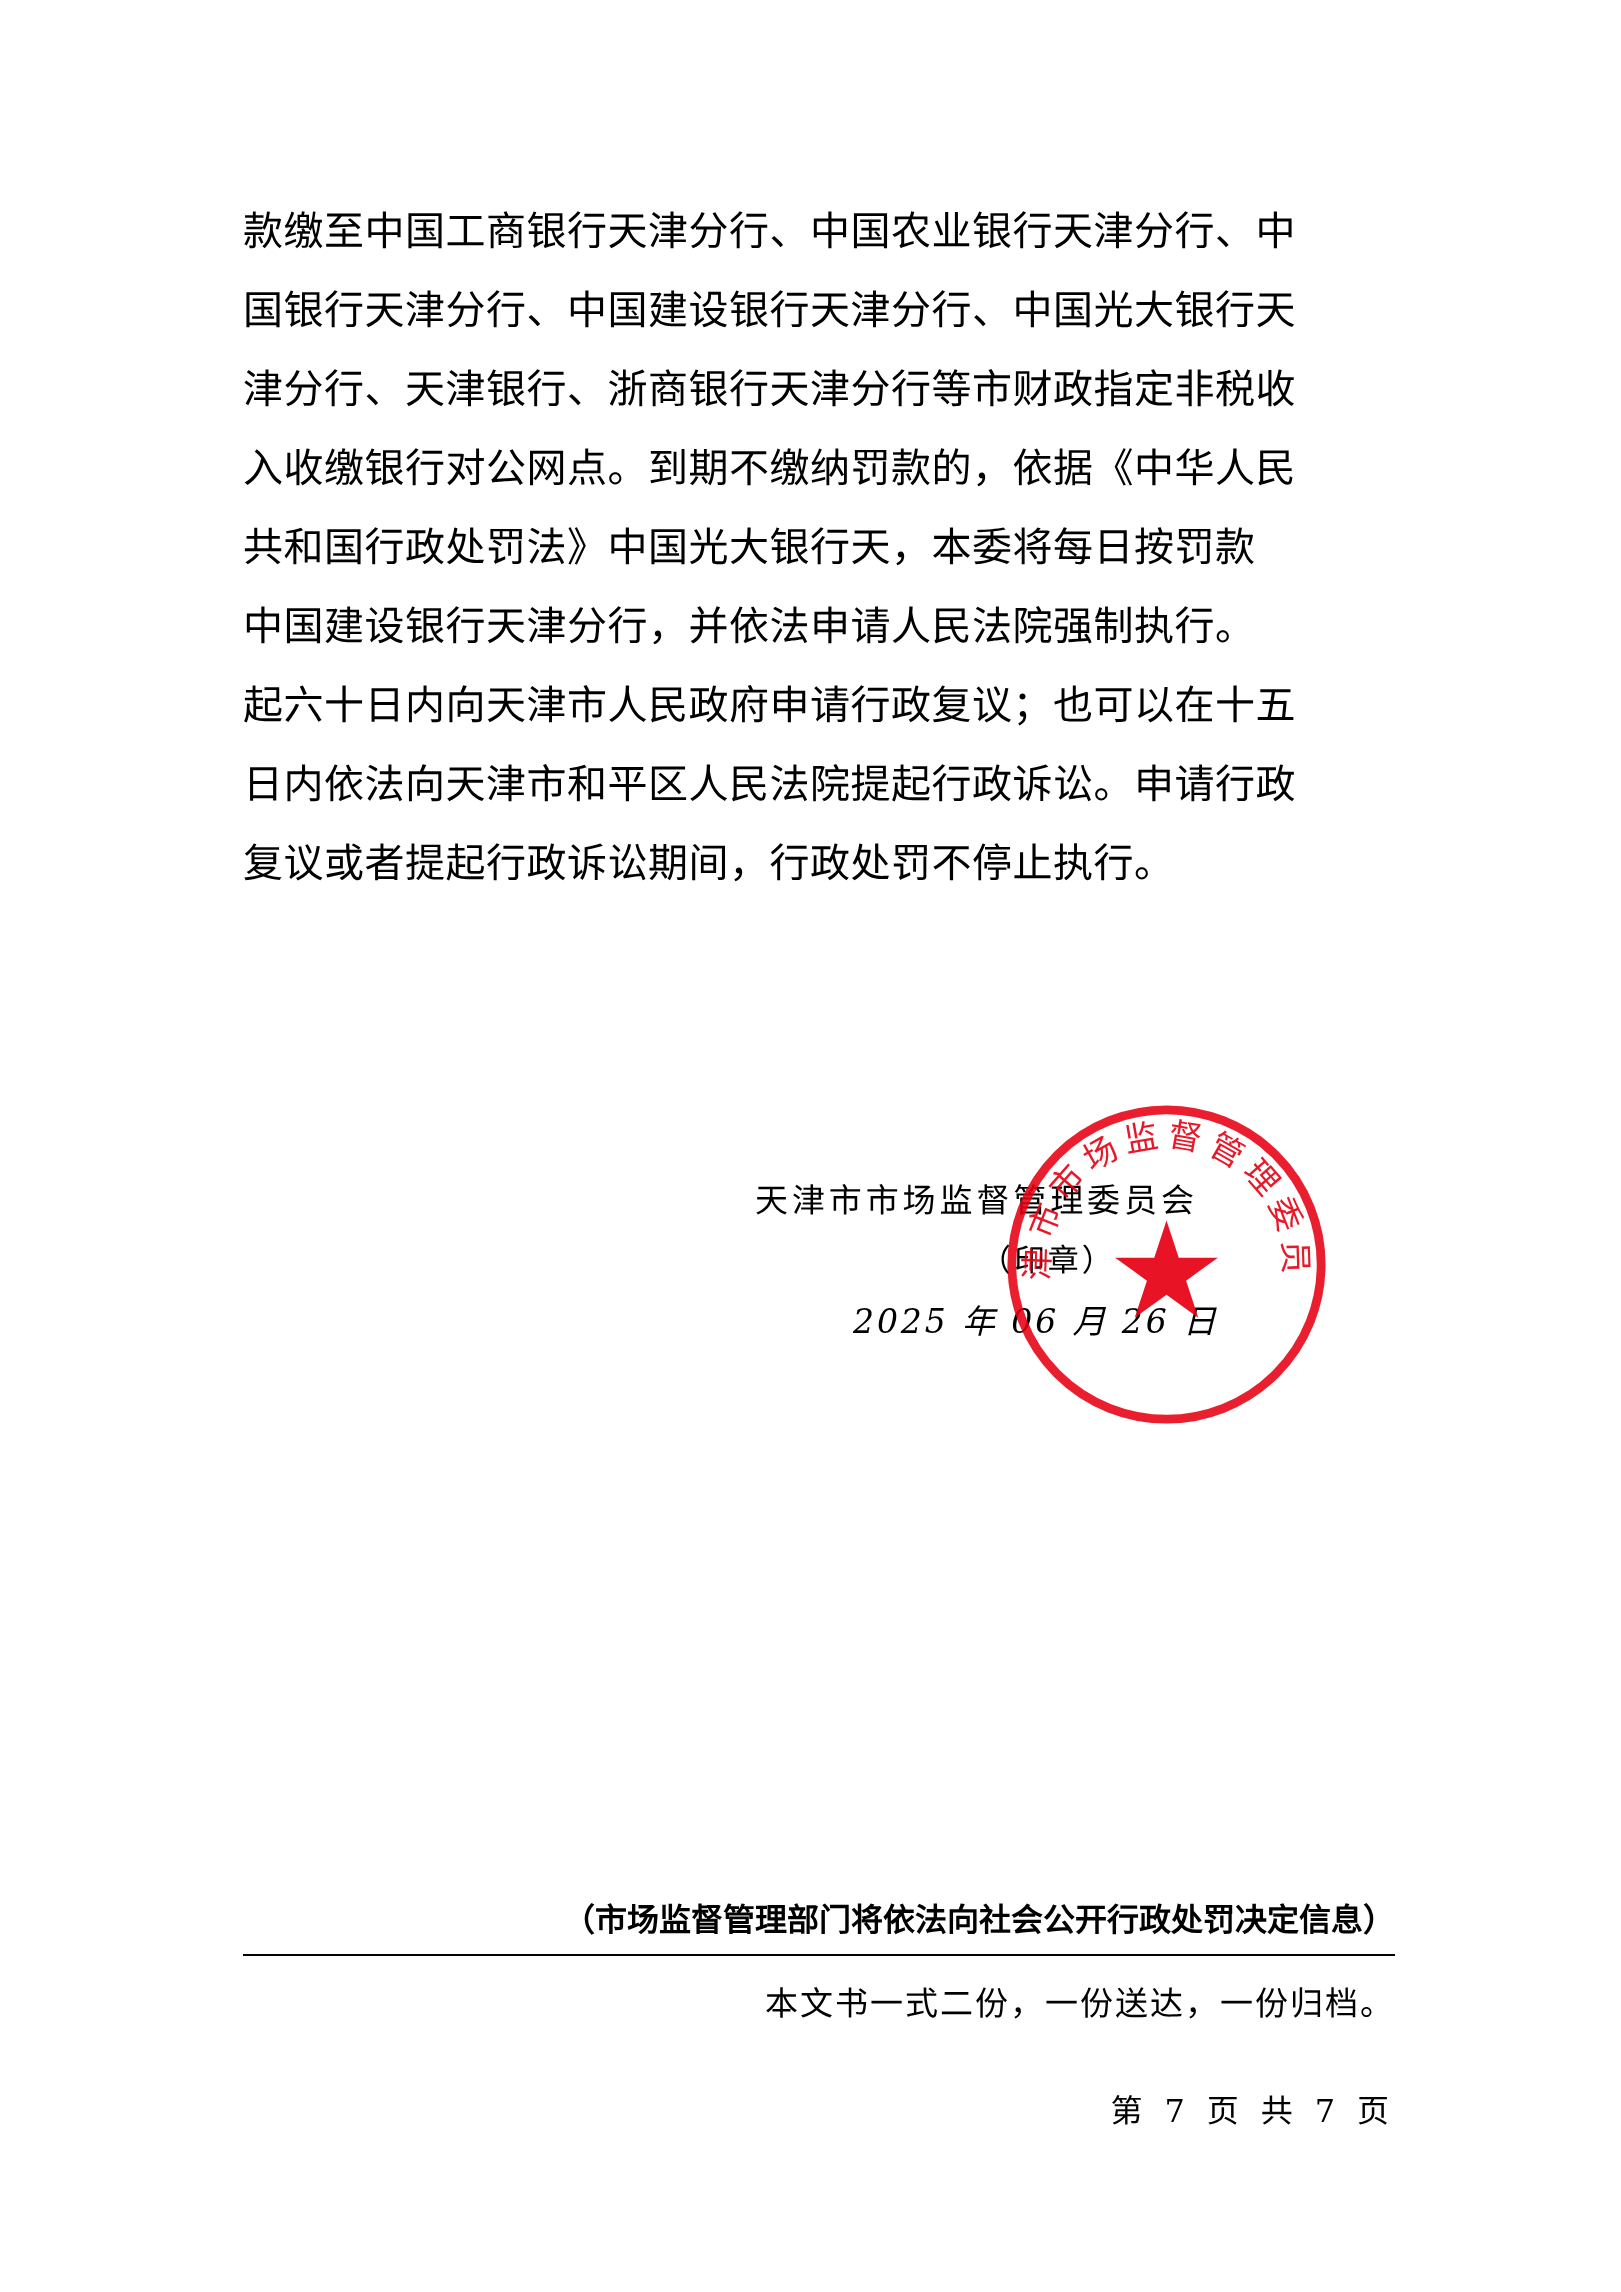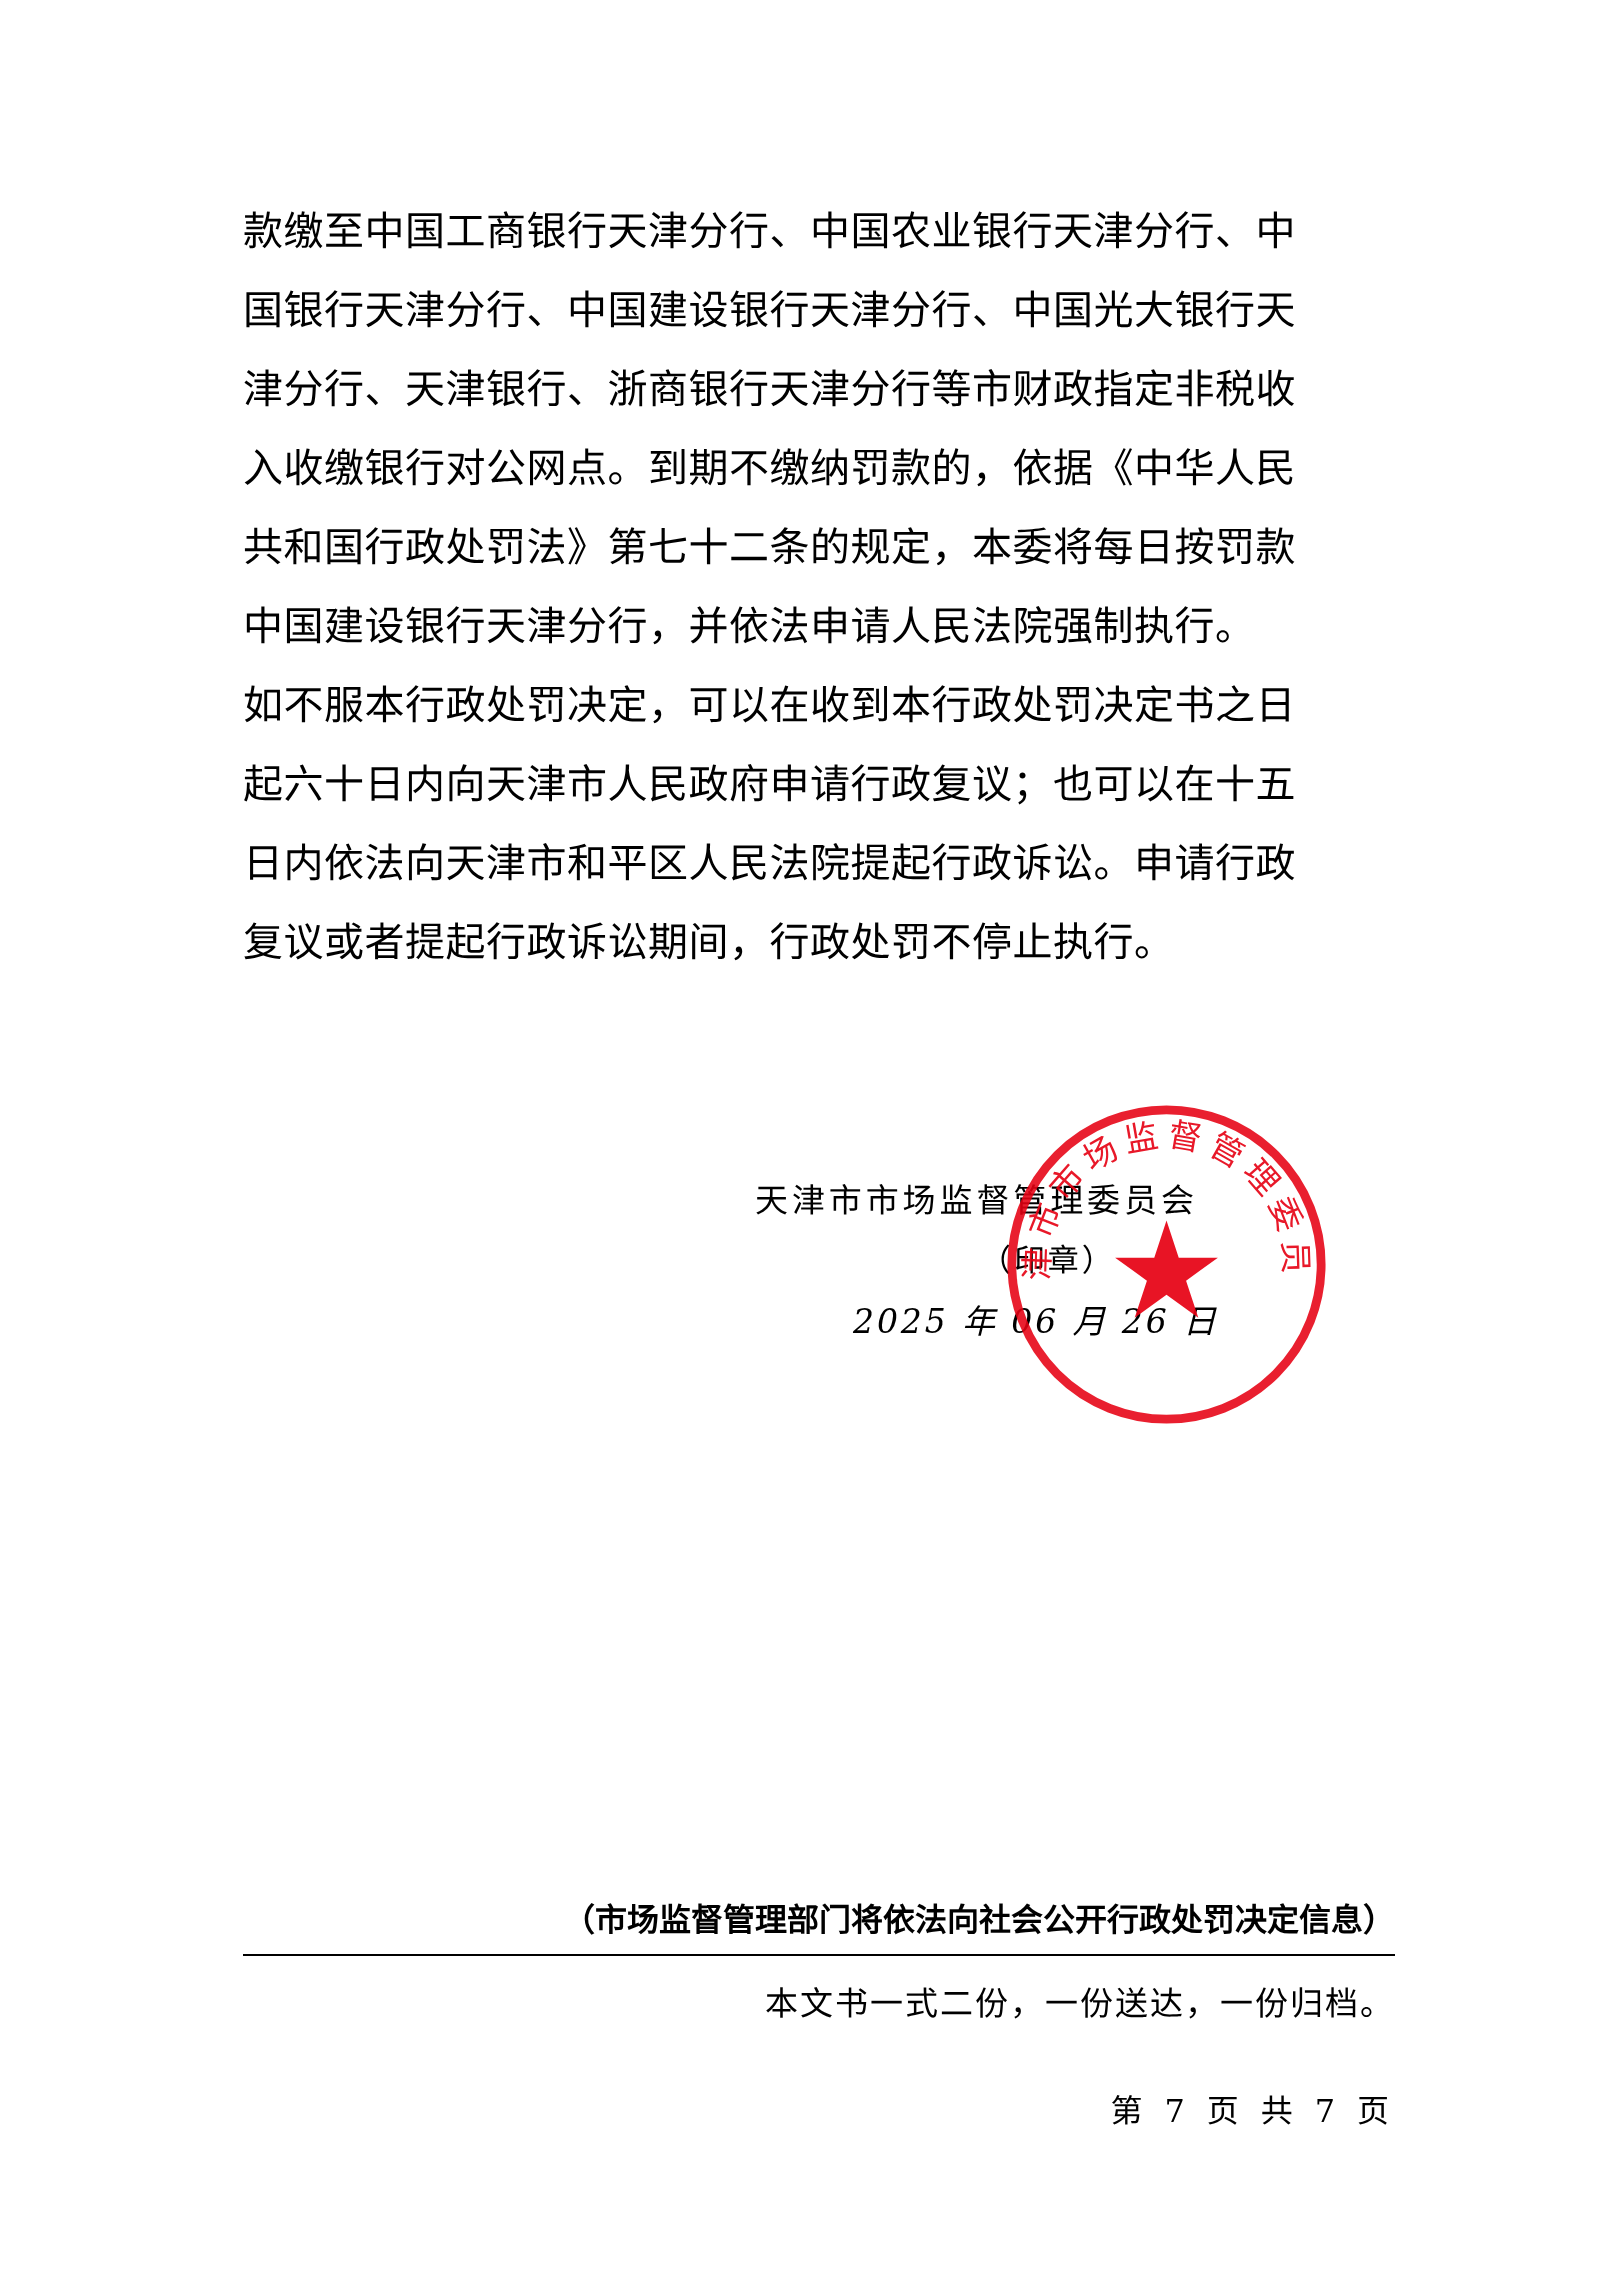--- a/index.html
+++ b/index.html
@@ -119,23 +119,22 @@
 </head>
 <body>
 
 <div class="page">
 
   <div class="body-block">
     <div class="body-line">款缴至中国工商银行天津分行、中国农业银行天津分行、中</div>
     <div class="body-line">国银行天津分行、中国建设银行天津分行、中国光大银行天</div>
     <div class="body-line">津分行、天津银行、浙商银行天津分行等市财政指定非税收</div>
     <div class="body-line">入收缴银行对公网点。到期不缴纳罚款的，依据《中华人民</div>
-    <div class="body-line">共和国行政处罚法》第七十二条的规定，本委将每日按罚款</div>
+    <div class="body-line">共和国行政处罚法》中国光大银行天，本委将每日按罚款</div>
     <div class="body-line">中国建设银行天津分行，并依法申请人民法院强制执行。</div>
-    <div class="body-line">如不服本行政处罚决定，可以在收到本行政处罚决定书之日</div>
     <div class="body-line">起六十日内向天津市人民政府申请行政复议；也可以在十五</div>
     <div class="body-line">日内依法向天津市和平区人民法院提起行政诉讼。申请行政</div>
     <div class="body-line">复议或者提起行政诉讼期间，行政处罚不停止执行。</div>
   </div>
 
   <div class="sign-block">
     <div class="sign-org">天津市市场监督管理委员会</div>
     <div class="sign-seal-word">（印章）</div>
     <div class="sign-date">2025 年 06 月 26 日</div>
   </div>

